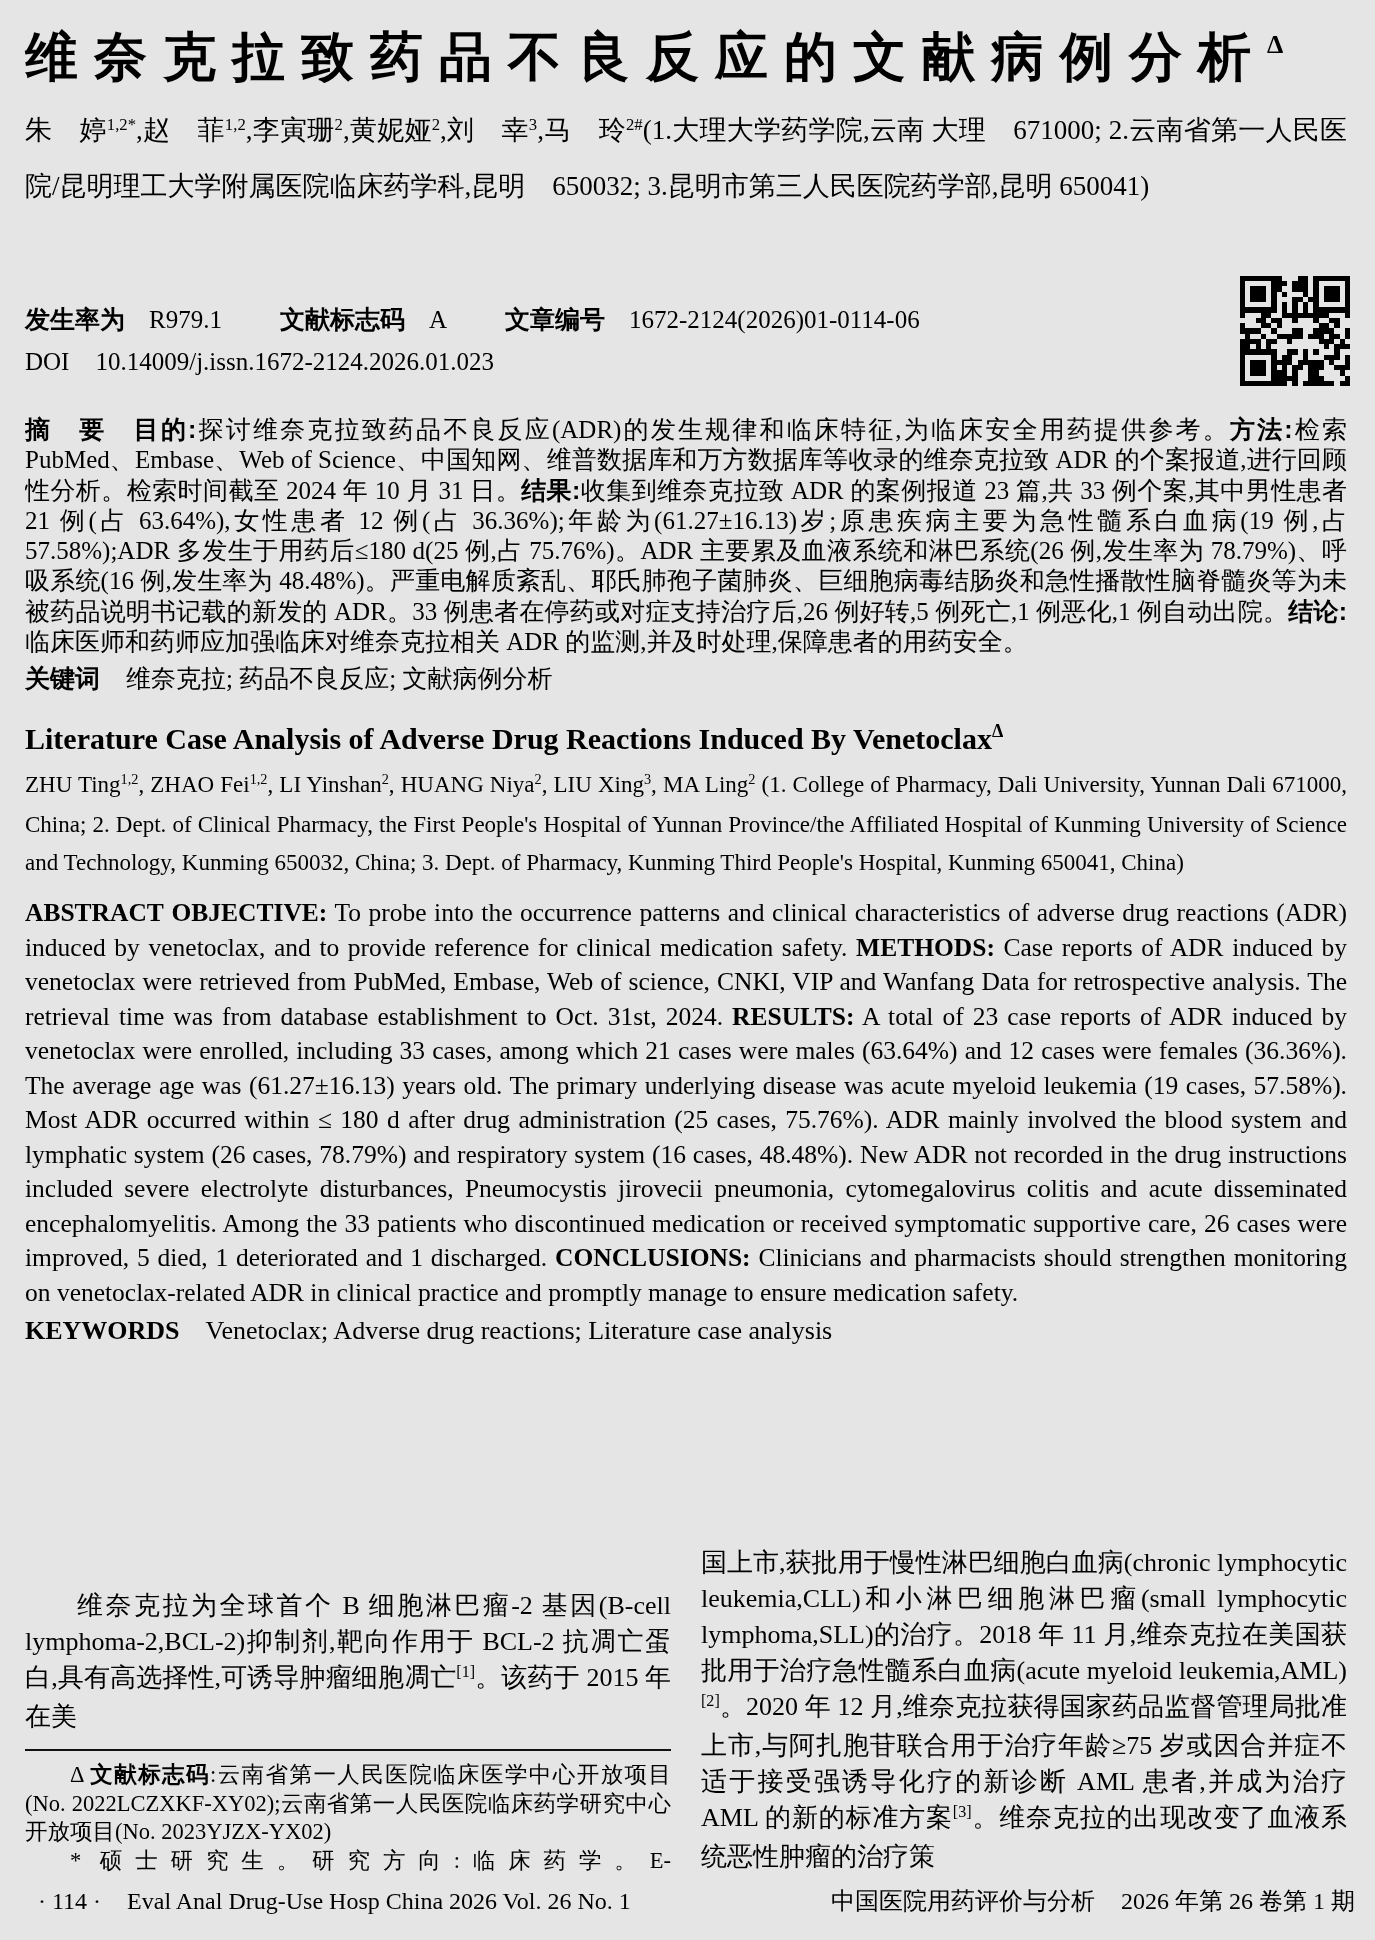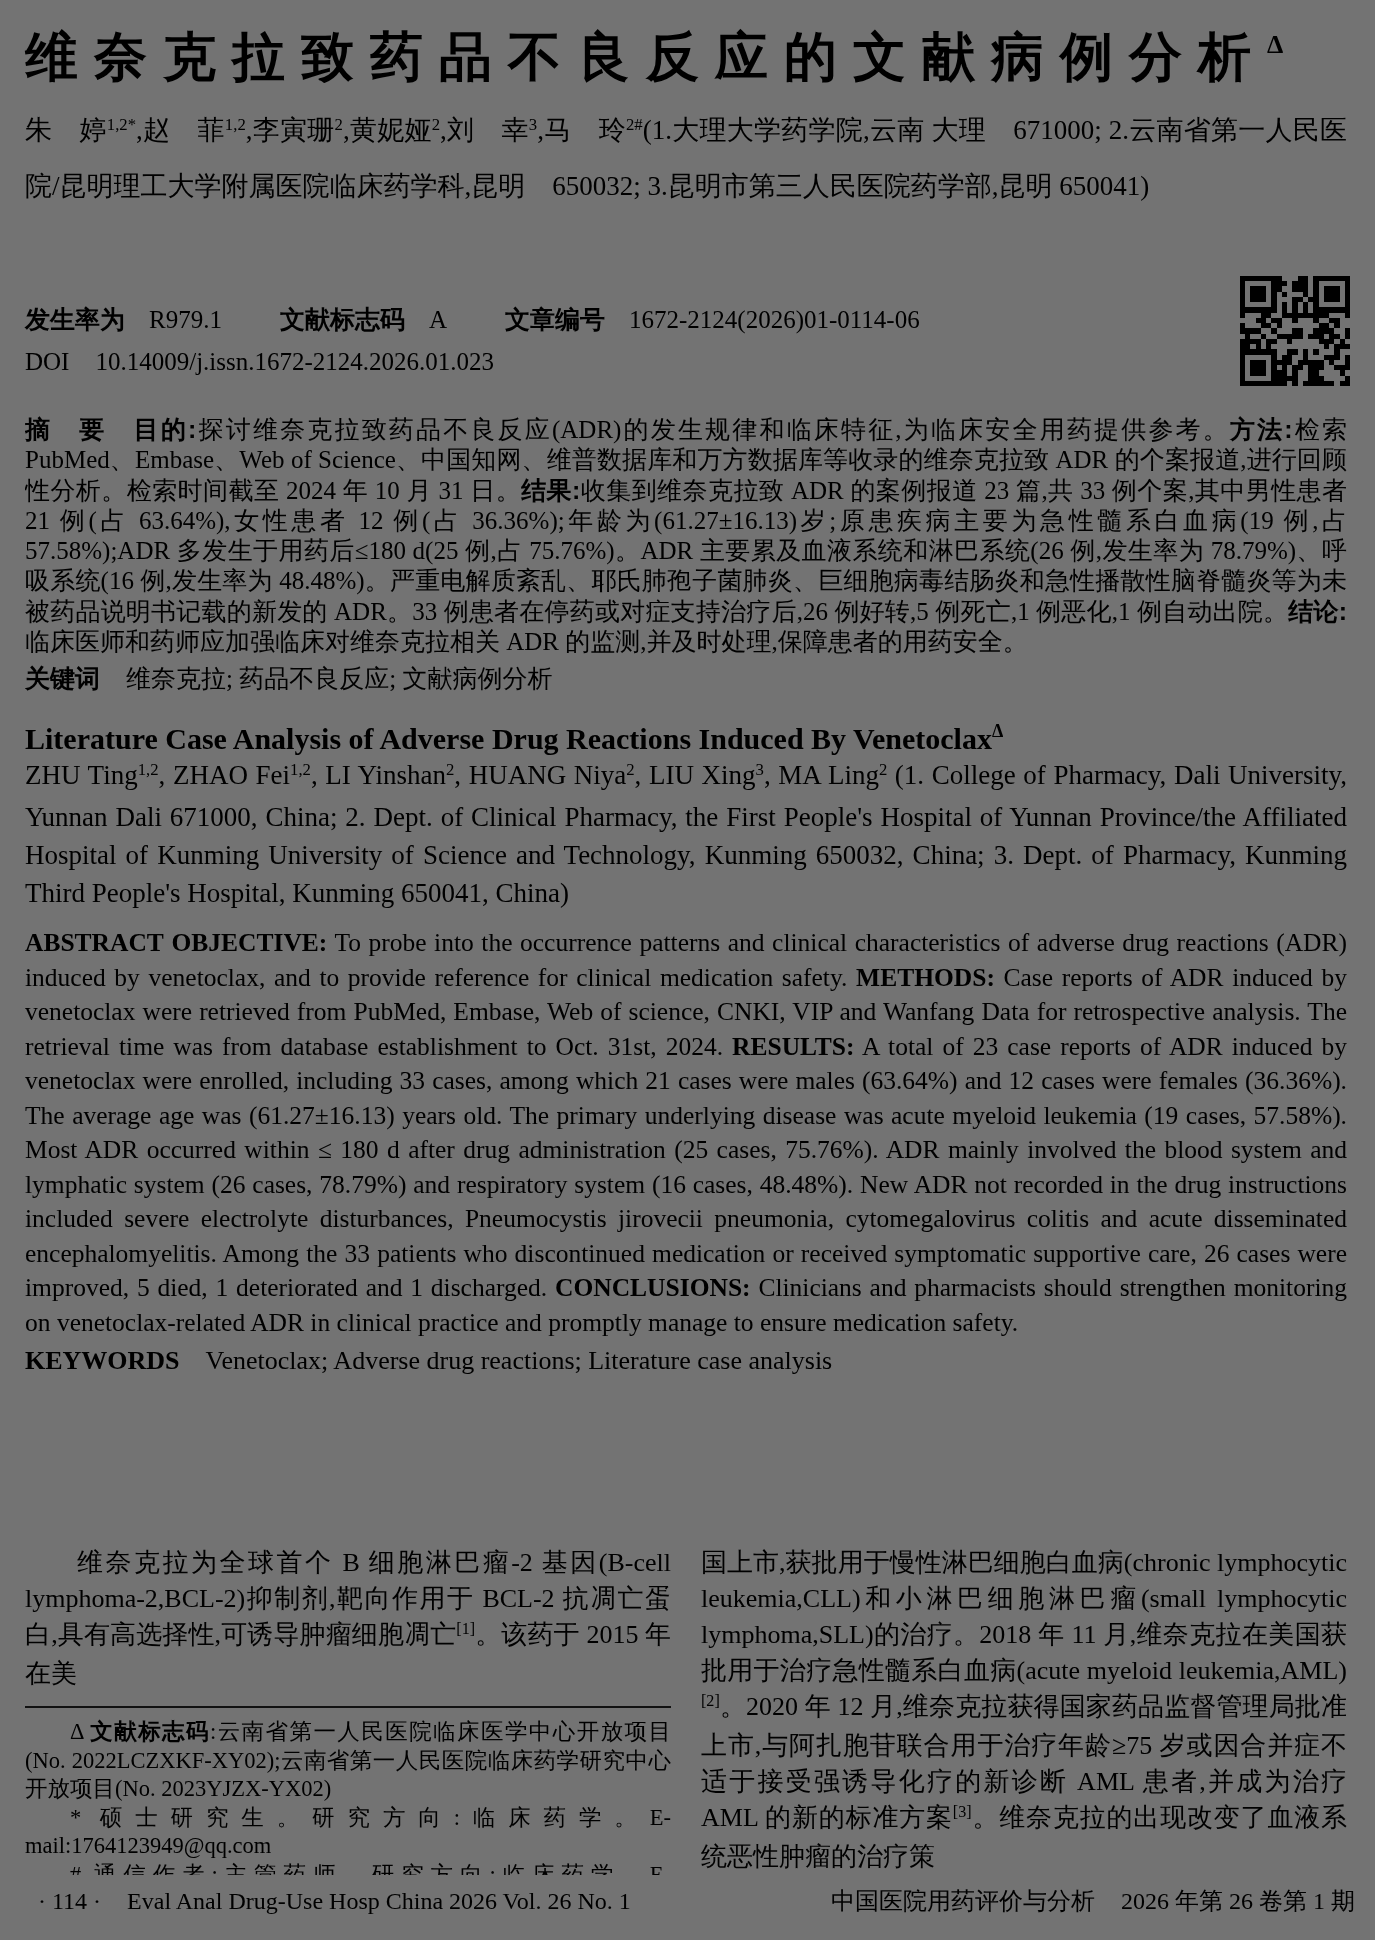--- a/index.html
+++ b/index.html
@@ -1,20 +1,20 @@
 <!DOCTYPE html>
 <html><head>
 <meta charset="utf-8">
 <style>
   html, body { margin: 0; padding: 0; background: #ffffff; }
   .page {
     position: relative;
     width: 1375px;
     height: 1940px;
-    background: #737373;
+    background: #e5e5e5;
     color: #000000;
     font-family: "Liberation Serif", "DejaVu Serif", serif;
     overflow: hidden;
   }
   h1, h2, p { margin: 0; padding: 0; }
 
   
   .title-cn {
     position: absolute;
     top: 22px; left: 25px; width: 1330px;
@@ -84,21 +84,22 @@
   .title-en {
     font-size: 30px;
     font-weight: bold;
   }
   .title-en-sup {
     font-size: 18px;
     position: relative; top: -12px;
     font-weight: bold;
   }
   .authors-en {
-    font-size: 27px;
+    margin-top: 10px;
+    font-size: 23px;
     line-height: 38px;
     text-align: justify;
   }
   .abstract-en {
     margin-top: 14px;
     font-size: 25.5px;
     line-height: 34.5px;
     text-align: justify;
   }
   .keywords-en {
@@ -114,21 +115,21 @@
     height: 330px; overflow: hidden;
     display: flex;
     gap: 30px;
   }
   .col { flex: 1 1 0; min-width: 0; }
   .body-p {
     font-size: 26px;
     line-height: 36px;
     text-align: justify;
   }
-  .indent { text-indent: 2em; }
+  .indent { text-indent: 2em; margin-top: 43px; }
   .fn-rule {
     border: none;
     border-top: 2.5px solid #111111;
     margin: 14px 0 10px 0;
     width: 100%;
   }
   .fn-p {
     font-size: 22.5px;
     line-height: 28.5px;
     text-align: justify;

